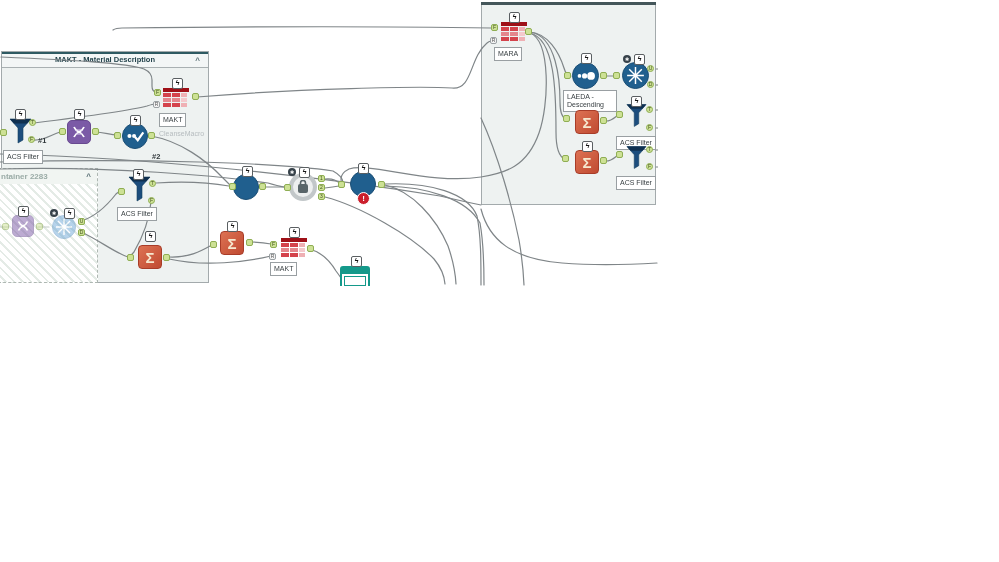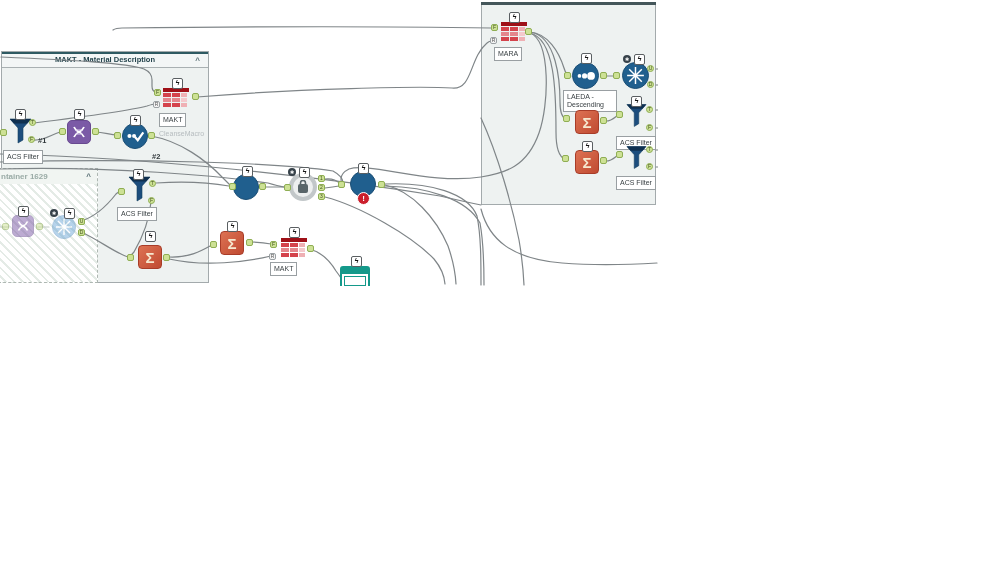--- a/index.html
+++ b/index.html
@@ -74,21 +74,21 @@
       <span class="chev" style="right:8px;top:3px;">^</span>
     </div>
   </div>
 
   <div class="container" style="left:481px;top:2px;width:175px;height:203px;">
     <div class="rc-top"></div>
   </div>
 
   <div class="hatchbox" style="left:-2px;top:168px;width:100px;height:115px;">
     <div class="hatch-header">
-      <span>ntainer 1629</span>
+      <span>ntainer 2283</span>
       <span class="chev" style="right:6px;top:4px;">^</span>
     </div>
   </div>
 
   <svg class="wires" width="658" height="286">
     <path d="M113,30 Q116,28 122,28 C250,26.5 400,26.5 491,28"></path>
     <path d="M1,57 C70,60 128,63 144,69 Q152,72.5 152,80 L152,86 Q152,91.5 156,92"></path>
     <path d="M34,123 C90,116 132,110 147,106 Q153,104 155,104"></path>
     <path d="M197,97 C300,88.5 420,86 452,88 C473,90 469,58 487,43 Q489,41 492,41"></path>
     <path d="M0,132 L3,132"></path>

